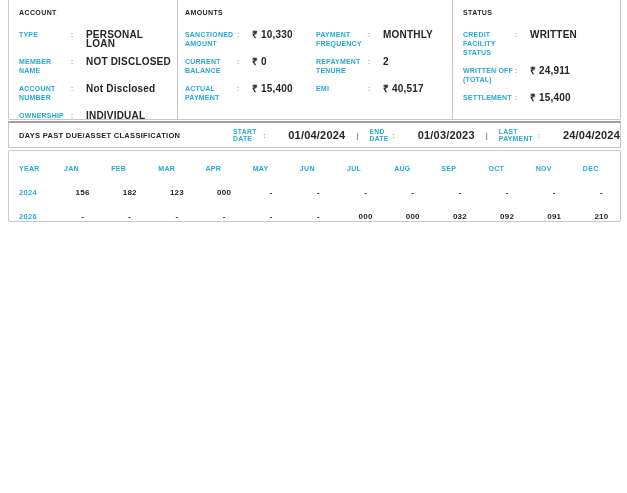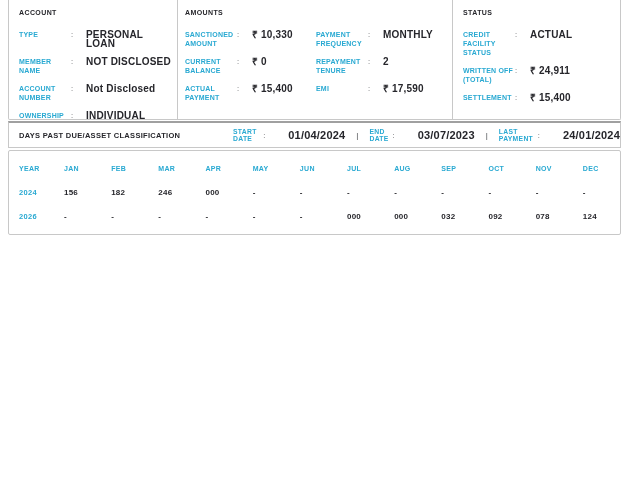--- a/index.html
+++ b/index.html
@@ -32,28 +32,28 @@
              background:#fff; display:flex; align-items:center; }
   .dpd-title { padding-left:10px; font-size:7.5px; font-weight:bold; letter-spacing:.3px; color:#26262b; }
   .dpd-dates { position:absolute; left:224px; top:0; height:100%; display:flex; align-items:center; gap:11px; }
   .date-group { display:flex; align-items:center; }
   .date-label { color:#29a9d2; font-size:6.8px; font-weight:bold; letter-spacing:.3px; }
   .date-colon { color:#55565a; font-size:7.5px; margin:0 3px 0 4px; }
   .date-value { color:#26262b; font-size:11px; font-weight:bold; letter-spacing:.2px;margin-left:20px; }
   .pipe { color:#44464a; font-size:8px; }
 
   
-  .dpd-table { position:absolute; left:8px; top:150px; width:613px; height:85px;
+  .dpd-table { position:absolute; left:8px; top:150px; width:613px; height:72px;
                border:1px solid #c8c8c8; border-radius:2px; background:#fff;
                display:grid; grid-template-columns:45px repeat(12, 1fr);
                grid-template-rows:23px 24px 24px; align-items:center; padding-top:6px; }
   .cell { padding-left:10px; }
   .th { color:#29a9d2; font-size:7px; font-weight:bold; letter-spacing:.3px; }
   .year { color:#29a9d2; font-size:7.5px; font-weight:bold; letter-spacing:.3px; }
-  .val { color:#26262b; font-size:8px; font-weight:bold; letter-spacing:.2px; }
+  .val { color:#26262b; font-size:8px; font-weight:bold; letter-spacing:.2px;text-align:center; }
 </style>
 </head>
 <body>
 
 <div class="canvas">
 
   <div class="top-box">
 
     <div class="sec sec-account">
       <div class="sec-title">ACCOUNT</div>
@@ -113,34 +113,34 @@
           </div>
           <div class="f-row">
             <span class="f-label">REPAYMENT
 TENURE</span>
             <span class="f-colon">:</span>
             <span class="f-value">2</span>
           </div>
           <div class="f-row">
             <span class="f-label">EMI</span>
             <span class="f-colon">:</span>
-            <span class="f-value">₹ 17,590</span>
+            <span class="f-value">₹ 40,517</span>
           </div>
         </div>
       </div>
     </div>
 
     <div class="sec sec-status">
       <div class="sec-title">STATUS</div>
       <div class="f-row">
         <span class="f-label">CREDIT
 FACILITY
 STATUS</span>
         <span class="f-colon">:</span>
-        <span class="f-value">ACTUAL</span>
+        <span class="f-value">WRITTEN</span>
       </div>
       <div class="f-row">
         <span class="f-label">WRITTEN OFF
 (TOTAL)</span>
         <span class="f-colon">:</span>
         <span class="f-value">₹ 24,911</span>
       </div>
       <div class="f-row">
         <span class="f-label">SETTLEMENT</span>
         <span class="f-colon">:</span>
@@ -154,27 +154,27 @@
     <div class="dpd-dates">
       <span class="date-group">
         <span class="date-label">START DATE</span>
         <span class="date-colon">:</span>
         <span class="date-value">01/04/2024</span>
       </span>
       <span class="pipe">|</span>
       <span class="date-group">
         <span class="date-label">END DATE</span>
         <span class="date-colon">:</span>
-        <span class="date-value">03/07/2023</span>
+        <span class="date-value">01/03/2023</span>
       </span>
       <span class="pipe">|</span>
       <span class="date-group">
         <span class="date-label">LAST PAYMENT</span>
         <span class="date-colon">:</span>
-        <span class="date-value">24/01/2024</span>
+        <span class="date-value">24/04/2024</span>
       </span>
     </div>
   </div>
 
   <div class="dpd-table">
 
     <div class="cell th">YEAR</div>
     <div class="cell th">JAN</div>
     <div class="cell th">FEB</div>
     <div class="cell th">MAR</div>
@@ -184,21 +184,21 @@
     <div class="cell th">JUL</div>
     <div class="cell th">AUG</div>
     <div class="cell th">SEP</div>
     <div class="cell th">OCT</div>
     <div class="cell th">NOV</div>
     <div class="cell th">DEC</div>
 
     <div class="cell year">2024</div>
     <div class="cell val">156</div>
     <div class="cell val">182</div>
-    <div class="cell val">246</div>
+    <div class="cell val">123</div>
     <div class="cell val">000</div>
     <div class="cell val">-</div>
     <div class="cell val">-</div>
     <div class="cell val">-</div>
     <div class="cell val">-</div>
     <div class="cell val">-</div>
     <div class="cell val">-</div>
     <div class="cell val">-</div>
     <div class="cell val">-</div>
 
@@ -206,17 +206,17 @@
     <div class="cell val">-</div>
     <div class="cell val">-</div>
     <div class="cell val">-</div>
     <div class="cell val">-</div>
     <div class="cell val">-</div>
     <div class="cell val">-</div>
     <div class="cell val">000</div>
     <div class="cell val">000</div>
     <div class="cell val">032</div>
     <div class="cell val">092</div>
-    <div class="cell val">078</div>
-    <div class="cell val">124</div>
+    <div class="cell val">091</div>
+    <div class="cell val">210</div>
   </div>
 
 </div>
 
 </body></html>

